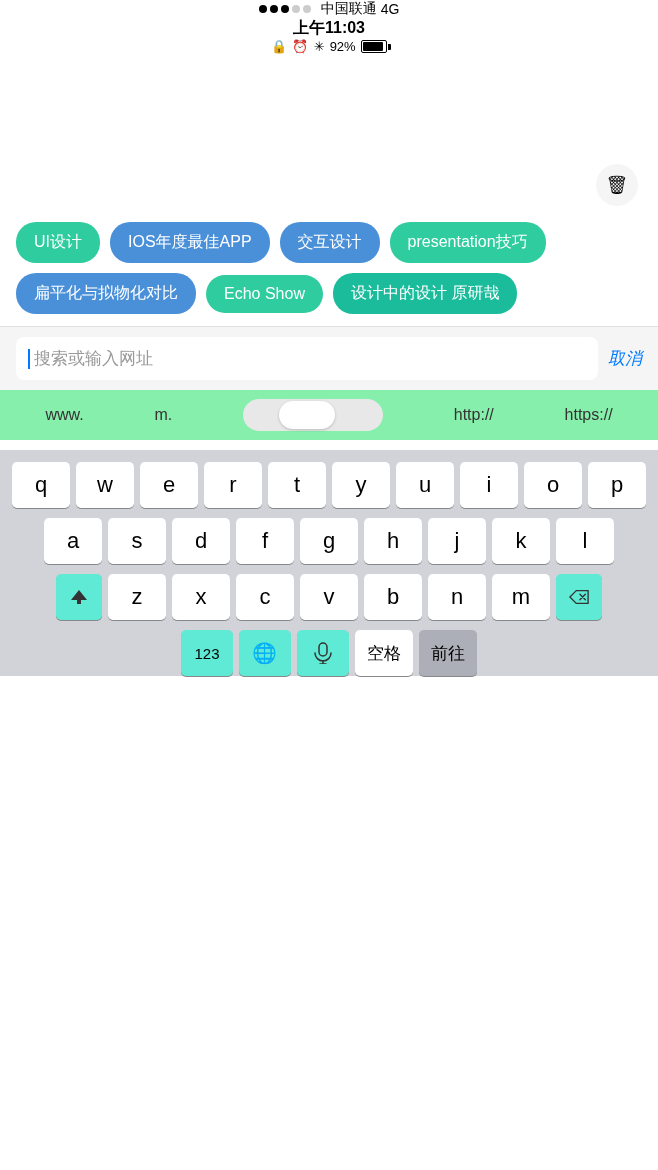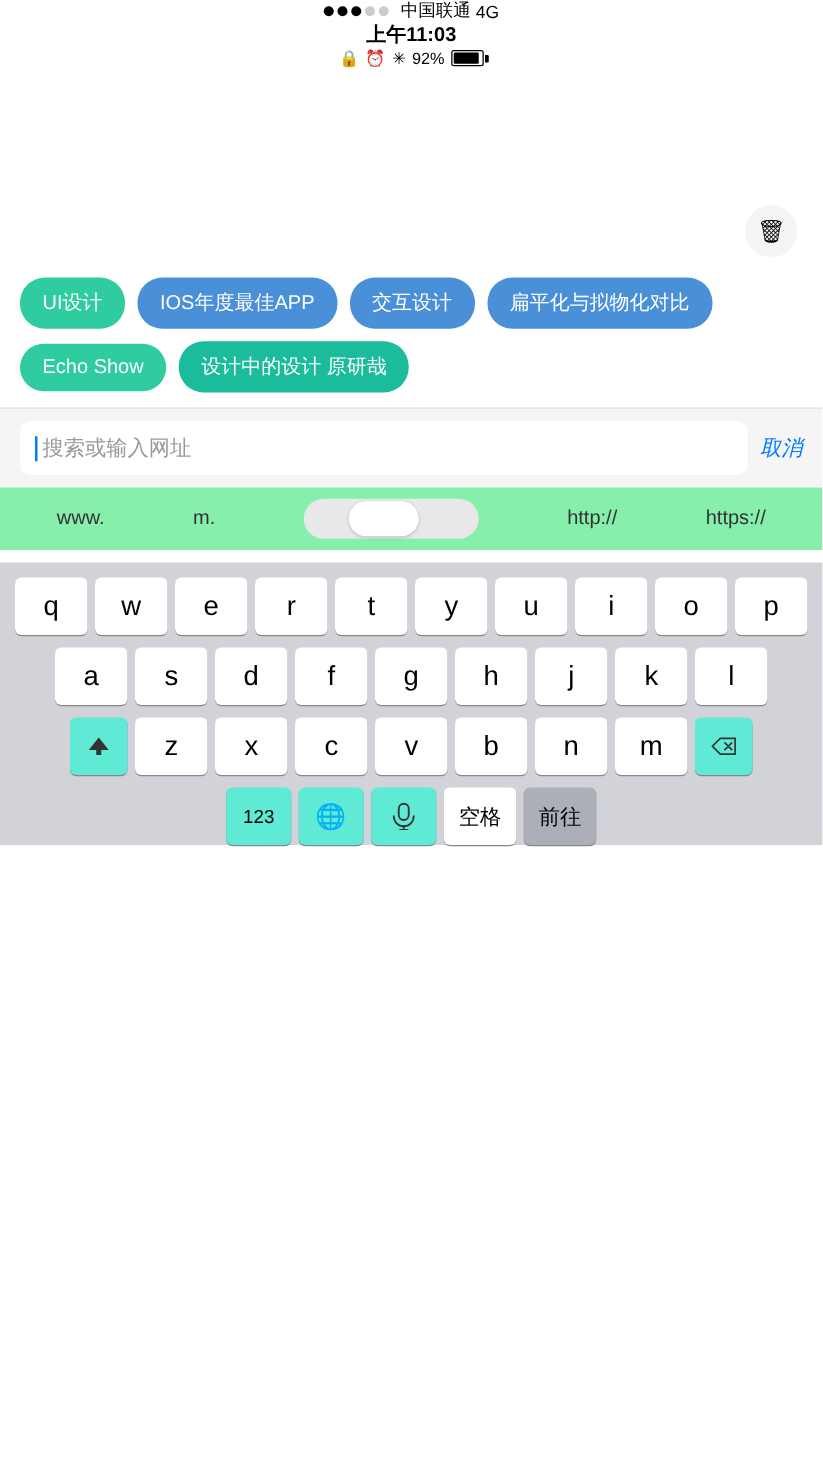--- a/index.html
+++ b/index.html
@@ -247,20 +247,21 @@
 <div class="delete-area">
   <div class="delete-btn">
     🗑
   </div>
 </div>
 
 <div class="tags-area">
   <div class="tag tag-green">UI设计</div>
   <div class="tag tag-blue">IOS年度最佳APP</div>
   <div class="tag tag-blue">交互设计</div>
+  <div class="tag tag-green">presentation技巧</div>
   <div class="tag tag-blue">扁平化与拟物化对比</div>
   <div class="tag tag-green">Echo Show</div>
   <div class="tag tag-teal">设计中的设计 原研哉</div>
 </div>
 
 <div class="search-area">
   <div class="search-input-wrapper">
     <span class="cursor-bar"></span>
     <span class="search-placeholder">搜索或输入网址</span>
   </div>

